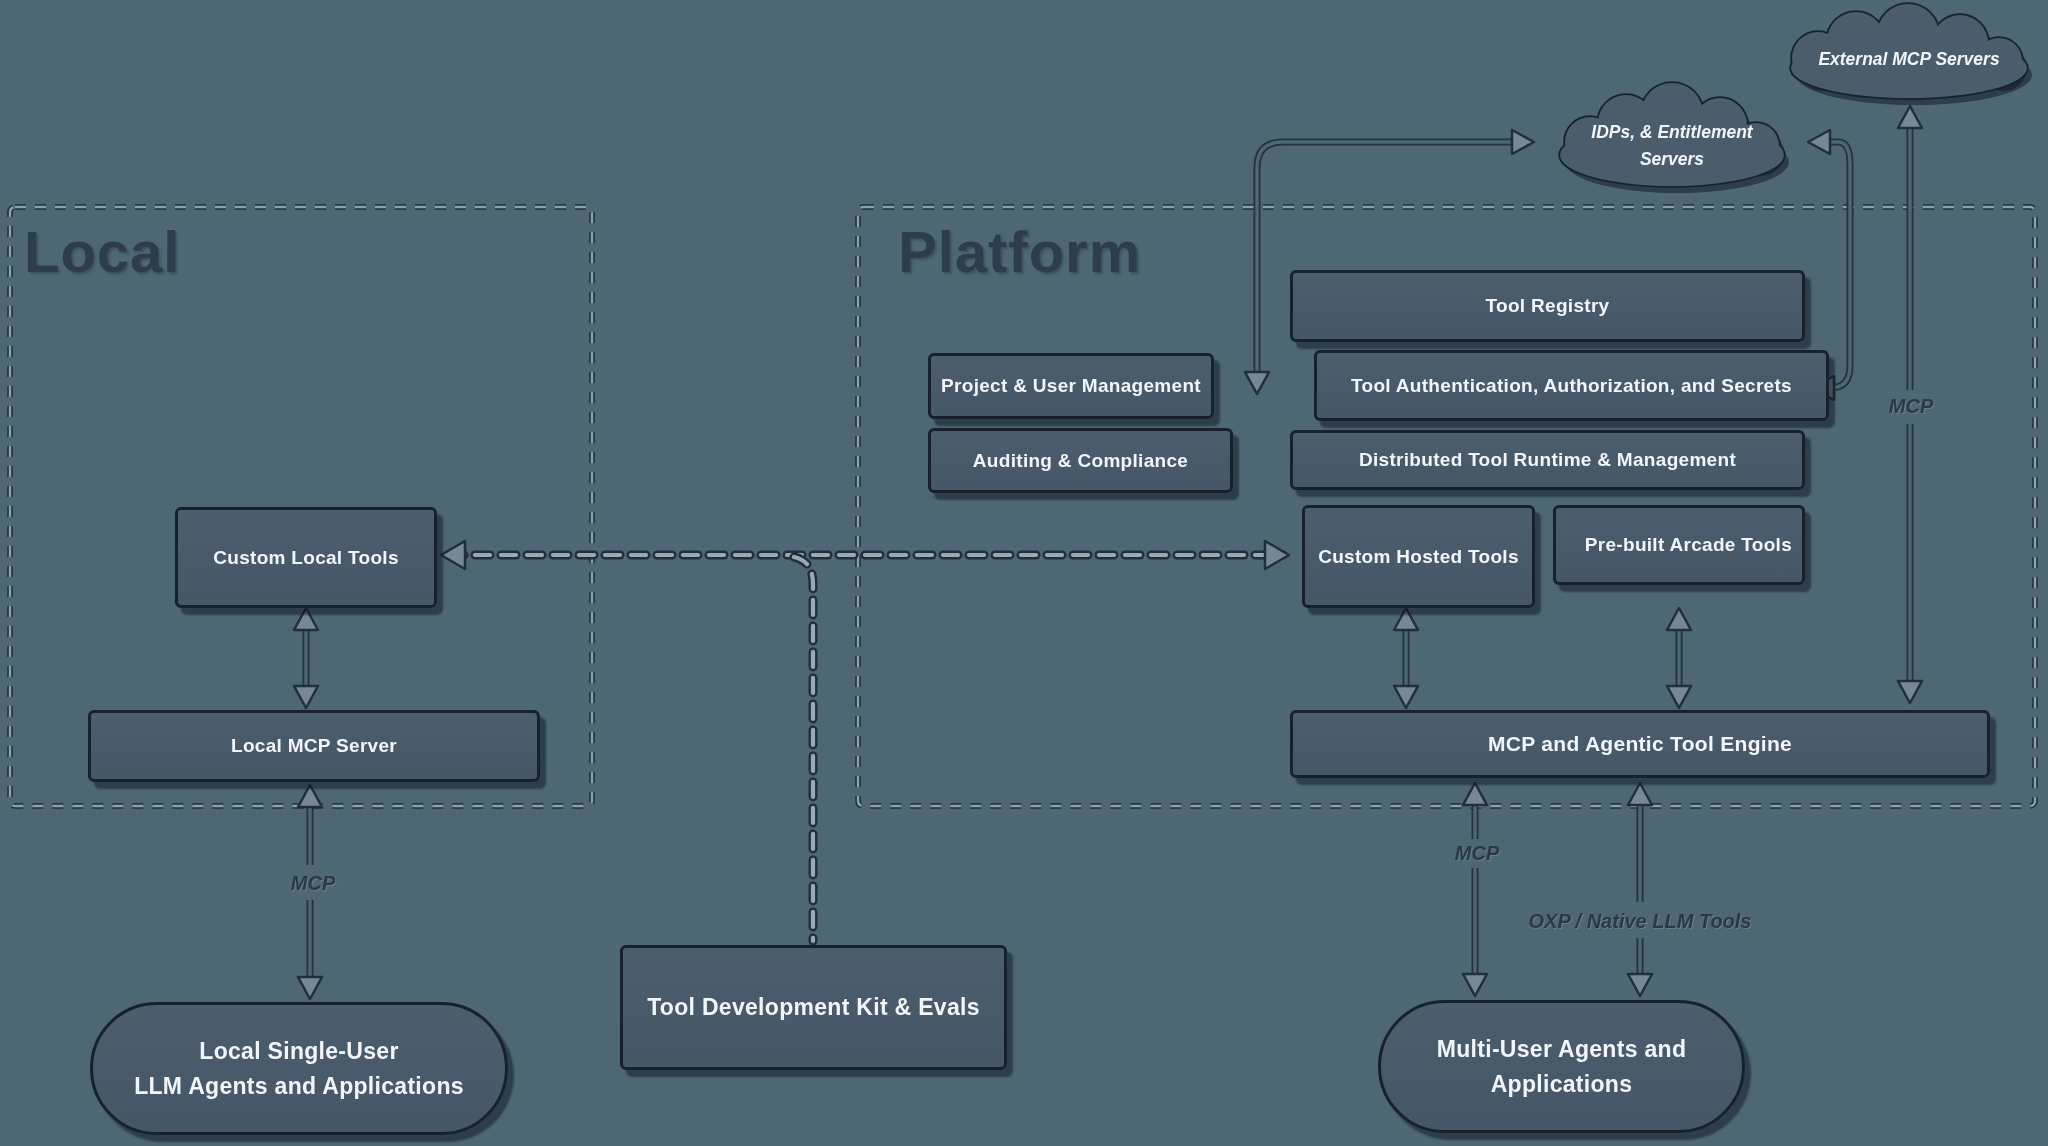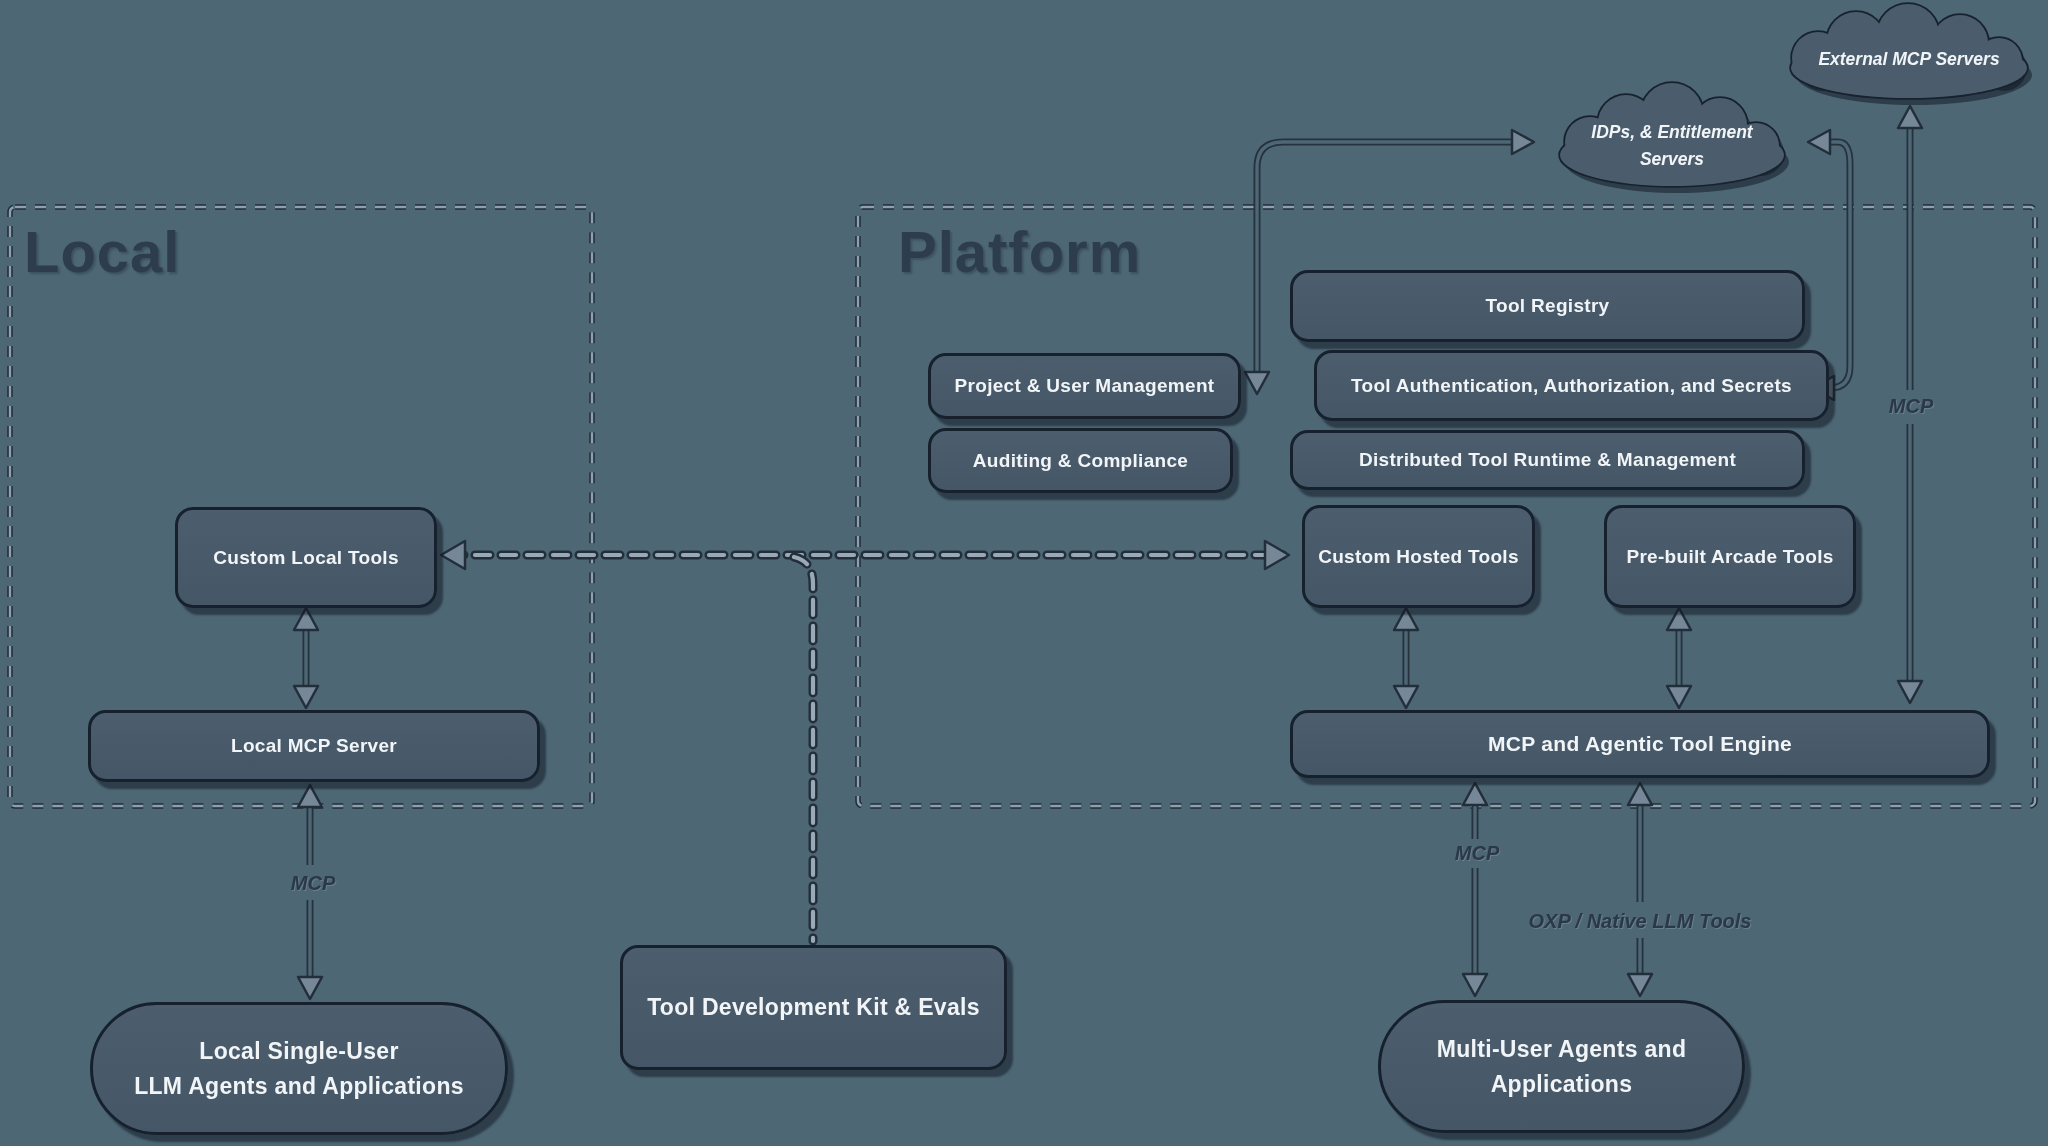--- a/index.html
+++ b/index.html
@@ -20,21 +20,21 @@
 
   
   .tubeDark { fill:none; stroke:#26323e; stroke-width:7; }
   .tubeCore { fill:none; stroke:#4d6775; stroke-width:3.4; }
   .head { fill:#768897; stroke:#222e3a; stroke-width:2.5; stroke-linejoin:round; }
 
   .box {
     position:absolute; display:flex; align-items:center; justify-content:center;
     text-align:center; box-sizing:border-box; padding:0 10px;
     background:linear-gradient(180deg,#4c5e6e,#455767);
-    border:3px solid #16212d; border-radius:18px;
+    border:3px solid #16212d; border-radius:6px;
     box-shadow:6px 7px 2px rgba(14,22,31,.5);
     color:#f2f5f7; font-size:19px; font-weight:600; letter-spacing:.3px;
   }
   .pill { border-radius:70px; font-size:23px; font-weight:700; line-height:1.5; }
   .bold23 { font-size:23px; font-weight:700; }
   .engineText { font-size:21px; }
 
   .biglabel {
     position:absolute; font-size:58px; font-weight:700; color:#2e3d4e;
     letter-spacing:1px; text-shadow:2px 2px 2px rgba(16,24,33,.25);
@@ -160,36 +160,36 @@
   <div class="biglabel" style="left:24px; top:218px;">Local</div>
   <div class="biglabel" style="left:898px; top:218px;">Platform</div>
 
   <div class="cloudtext" style="left:1789px; top:49px; width:240px;">External MCP Servers</div>
   <div class="cloudtext" style="left:1552px; top:122px; width:240px;">IDPs, &amp; Entitlement</div>
   <div class="cloudtext" style="left:1552px; top:149px; width:240px;">Servers</div>
 
   <div class="box" style="left:1290px; top:270px; width:515px; height:72px;">
     <span>Tool Registry</span>
   </div>
-  <div class="box" style="left:928px; top:353px; width:313px; height:66px;">
+  <div class="box" style="left:928px; top:353px; width:286px; height:66px;">
     <span>Project &amp; User Management</span>
   </div>
   <div class="box" style="left:1290px; top:350px; width:515px; height:71px;margin-left:24px;">
     <span>Tool Authentication, Authorization, and Secrets</span>
   </div>
   <div class="box" style="left:928px; top:428px; width:305px; height:65px;">
     <span>Auditing &amp; Compliance</span>
   </div>
   <div class="box" style="left:1290px; top:430px; width:515px; height:60px;">
     <span>Distributed Tool Runtime &amp; Management</span>
   </div>
   <div class="box" style="left:1290px; top:505px; width:233px; height:103px;margin-left:12px;">
     <span>Custom Hosted Tools</span>
   </div>
-  <div class="box" style="left:1604px; top:505px; width:252px; height:103px;">
+  <div class="box" style="left:1553px; top:505px; width:252px; height:80px;justify-content:flex-end;">
     <span>Pre-built Arcade Tools</span>
   </div>
   <div class="box engineText" style="left:1290px; top:710px; width:700px; height:68px;">
     <span>MCP and Agentic Tool Engine</span>
   </div>
 
   <div class="box" style="left:175px; top:507px; width:262px; height:101px;">
     <span>Custom Local Tools</span>
   </div>
   <div class="box" style="left:88px; top:710px; width:452px; height:72px;">

